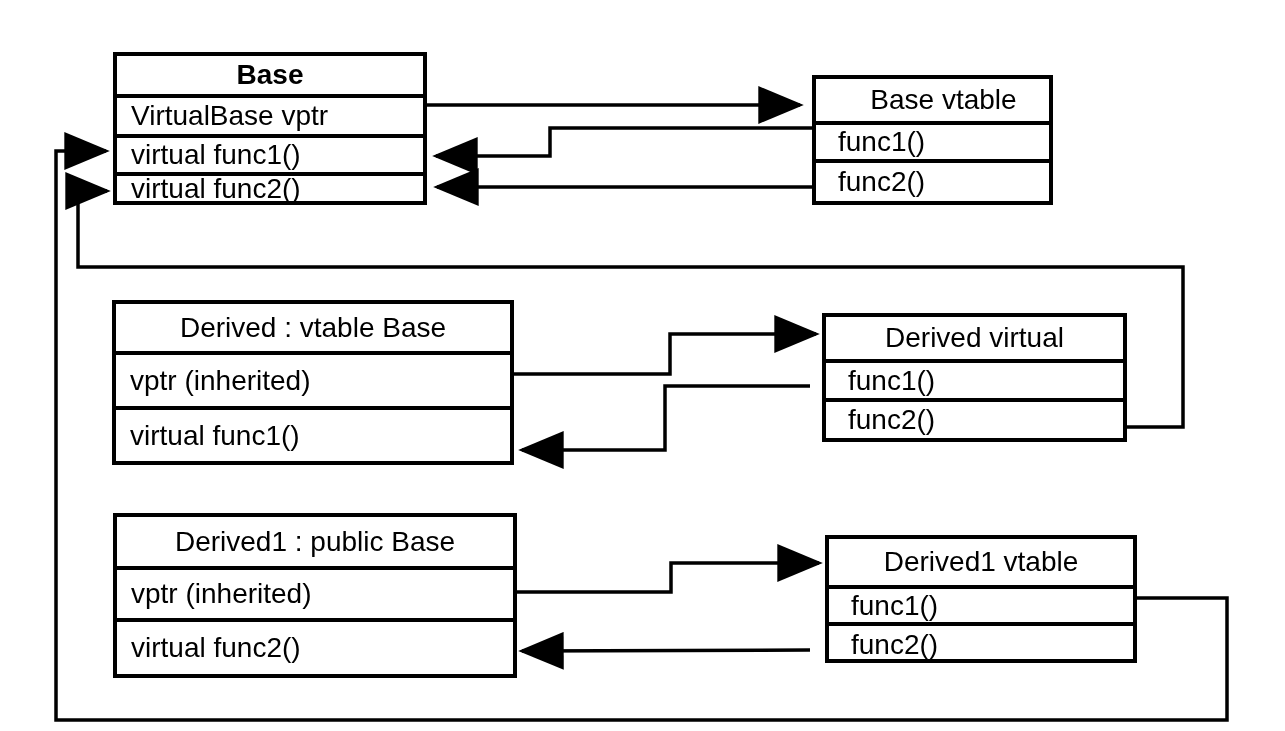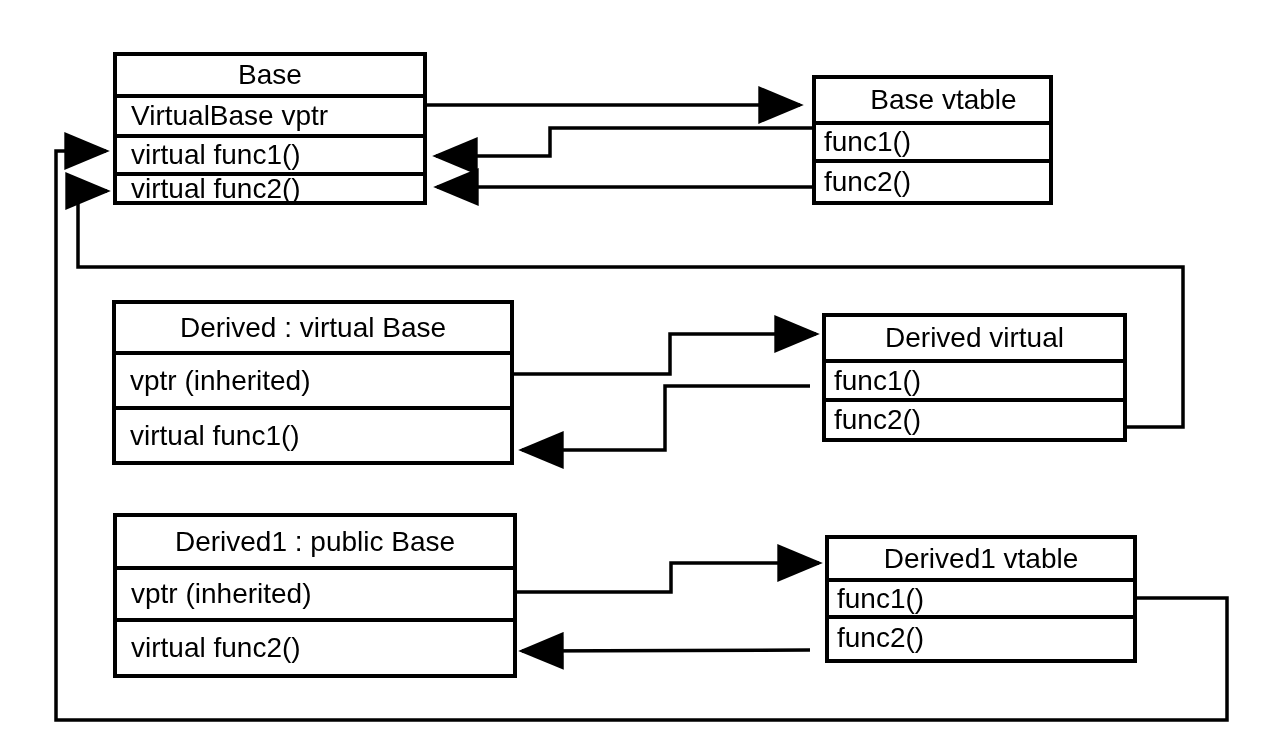--- a/index.html
+++ b/index.html
@@ -29,21 +29,21 @@
     flex:0 0 auto;
   }
   .row{
     border-top:4px solid #000000;
     display:flex;
     align-items:center;
     padding-left:14px;
     flex:0 0 auto;
     box-sizing:border-box;
   }
-  .vtable .row{padding-left:8px;}
+  .vtable .row{padding-left:22px;}
 </style>
 </head>
 <body>
 
 <div id="canvas">
 
   <svg class="wires" width="1285" height="731" viewBox="0 0 1285 731">
     <defs>
       <marker id="arrow" viewBox="0 0 12 10" refX="11" refY="5" markerWidth="13" markerHeight="11" orient="auto-start-reverse">
         <path d="M0,0 L12,5 L0,10 z" fill="#000000"></path>
@@ -56,49 +56,49 @@
       <path d="M514 374 L670 374 L670 334 L816 334" marker-end="url(#arrow)"></path>
       <path d="M810 386 L665 386 L665 450 L522 450" marker-end="url(#arrow)"></path>
       <path d="M1127 427 L1183 427 L1183 267 L78 267 L78 191 L107 191" marker-end="url(#arrow)"></path>
       <path d="M514 592 L671 592 L671 563 L819 563" marker-end="url(#arrow)"></path>
       <path d="M810 650 L522 651" marker-end="url(#arrow)"></path>
       <path d="M1137 598 L1227 598 L1227 720 L56 720 L56 151 L106 151" marker-end="url(#arrow)"></path>
     </g>
   </svg>
 
   <div class="box" style="left:113px;top:52px;width:314px;height:153px;">
-    <div class="hdr" style="height:38px;">Base</div>
+    <div class="hdr" style="height:38px;font-weight:bold;">Base</div>
     <div class="row" style="height:40px;">VirtualBase vptr</div>
     <div class="row" style="height:38px;">virtual func1()</div>
     <div class="row" style="height:29px;">virtual func2()</div>
   </div>
 
   <div class="box vtable" style="left:812px;top:75px;width:241px;height:130px;">
     <div class="hdr" style="height:42px;margin-left:22px;">Base vtable</div>
     <div class="row" style="height:38px;">func1()</div>
     <div class="row" style="height:42px;">func2()</div>
   </div>
 
   <div class="box" style="left:112px;top:300px;width:402px;height:165px;">
-    <div class="hdr" style="height:47px;">Derived : virtual Base</div>
+    <div class="hdr" style="height:47px;">Derived : vtable Base</div>
     <div class="row" style="height:55px;">vptr (inherited)</div>
     <div class="row" style="height:55px;">virtual func1()</div>
   </div>
 
   <div class="box vtable" style="left:822px;top:313px;width:305px;height:129px;">
     <div class="hdr" style="height:42px;">Derived virtual</div>
     <div class="row" style="height:39px;">func1()</div>
     <div class="row" style="height:40px;">func2()</div>
   </div>
 
   <div class="box" style="left:113px;top:513px;width:404px;height:165px;">
     <div class="hdr" style="height:49px;">Derived1 : public Base</div>
     <div class="row" style="height:52px;">vptr (inherited)</div>
     <div class="row" style="height:56px;">virtual func2()</div>
   </div>
 
   <div class="box vtable" style="left:825px;top:535px;width:312px;height:128px;">
-    <div class="hdr" style="height:39px;border-radius:19px;">Derived1 vtable</div>
+    <div class="hdr" style="height:46px;border-radius:19px;">Derived1 vtable</div>
     <div class="row" style="height:37px;">func1()</div>
     <div class="row" style="height:41px;">func2()</div>
   </div>
 
 </div>
 
 </body></html>

